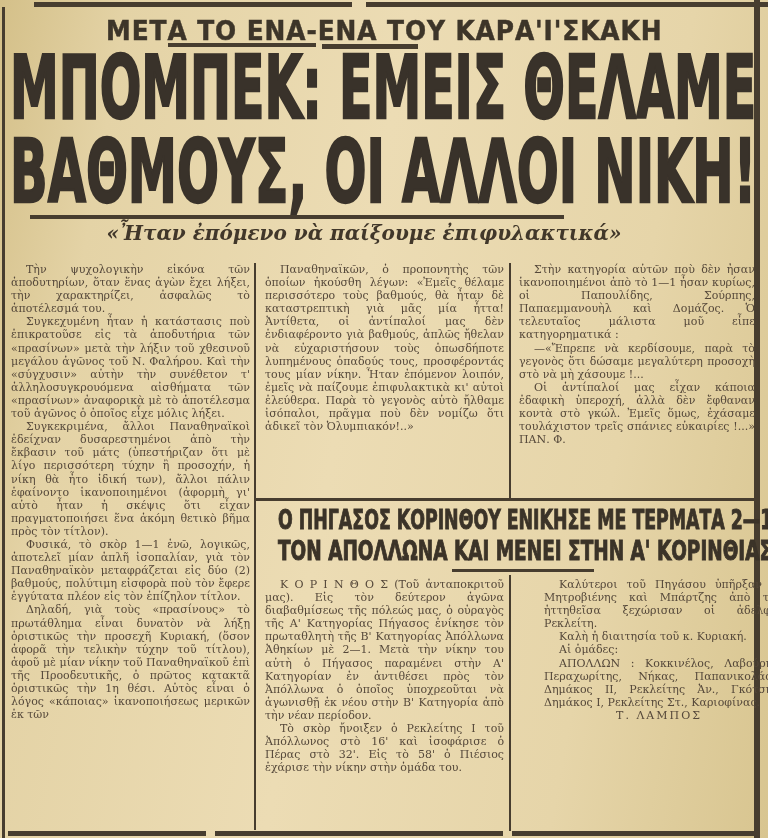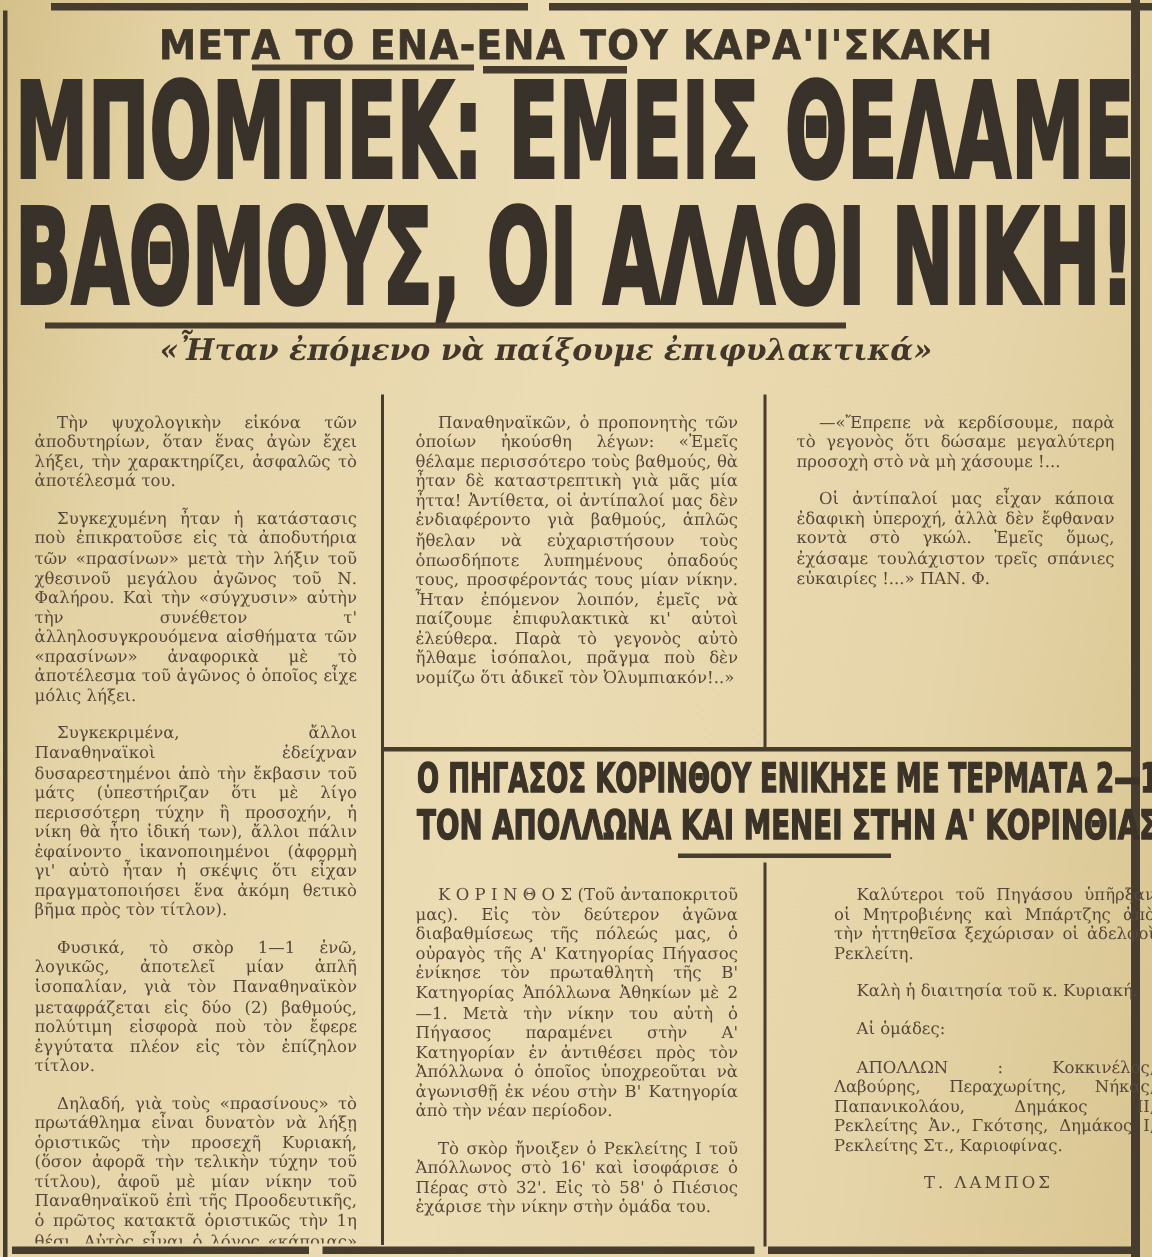--- a/index.html
+++ b/index.html
@@ -11,21 +11,21 @@
   [data-fit]{display:inline-block;white-space:nowrap;transform-origin:0 50%}
   #kicker{position:absolute;top:15px;left:106px;width:556px;font-size:27px;font-weight:bold;
     color:#3d3529;-webkit-text-stroke:.5px #3d3529;letter-spacing:1px}
   .hl{position:absolute;left:10px;width:746px;font-size:88px;font-weight:bold;line-height:1;
     color:#39322a;-webkit-text-stroke:2.5px #39322a}
   #hl1{top:44px}
   #hl2{top:128px}
   #subhead{position:absolute;top:221px;left:0;width:728px;text-align:center;font-weight:bold;
     font-style:italic;font-size:20px;color:#41372a}
   .col{position:absolute;top:263px;text-align:justify;font-size:11px;line-height:13.1px;overflow:hidden}
-  .col p{margin:12px;text-indent:15px}
+  .col p{margin:0;text-indent:15px}
   #col1{left:11px;width:239px;height:566px}
   #col2{left:265px;width:239px;height:234px}
   #col3{left:519px;width:236px;height:234px}
   #a2col1{left:265px;top:578px;width:239px;height:252px}
   #a2col2{left:544px;top:578px;width:238px;height:252px}
   #a2head{position:absolute;left:278px;top:504px;width:494px;font-weight:bold;font-size:27px;
     line-height:31px;color:#3b3328;-webkit-text-stroke:1px #3b3328}
   .byline{text-align:center;text-indent:0 !important;letter-spacing:2px;padding-right:8px}
 </style>
 </head>
@@ -63,20 +63,21 @@
     <p>Συγκεκριμένα, ἄλλοι Παναθηναϊκοὶ ἐδείχναν δυσαρεστημένοι ἀπὸ τὴν ἔκβασιν τοῦ μάτς (ὑπεστήριζαν ὅτι μὲ λίγο περισσότερη τύχην ἢ προσοχήν, ἡ νίκη θὰ ἦτο ἰδική των), ἄλλοι πάλιν ἐφαίνοντο ἱκανοποιημένοι (ἀφορμὴ γι' αὐτὸ ἦταν ἡ σκέψις ὅτι εἶχαν πραγματοποιήσει ἕνα ἀκόμη θετικὸ βῆμα πρὸς τὸν τίτλον).</p>
     <p>Φυσικά, τὸ σκὸρ 1—1 ἐνῶ, λογικῶς, ἀποτελεῖ μίαν ἁπλῆ ἰσοπαλίαν, γιὰ τὸν Παναθηναϊκὸν μεταφράζεται εἰς δύο (2) βαθμούς, πολύτιμη εἰσφορὰ ποὺ τὸν ἔφερε ἐγγύτατα πλέον εἰς τὸν ἐπίζηλον τίτλον.</p>
     <p>Δηλαδή, γιὰ τοὺς «πρασίνους» τὸ πρωτάθλημα εἶναι δυνατὸν νὰ λήξῃ ὁριστικῶς τὴν προσεχῆ Κυριακή, (ὅσον ἀφορᾶ τὴν τελικὴν τύχην τοῦ τίτλου), ἀφοῦ μὲ μίαν νίκην τοῦ Παναθηναϊκοῦ ἐπὶ τῆς Προοδευτικῆς, ὁ πρῶτος κατακτᾶ ὁριστικῶς τὴν 1η θέσι. Αὐτὸς εἶναι ὁ λόγος «κάποιας» ἱκανοποιήσεως μερικῶν ἐκ τῶν</p>
   </div>
   <div class="rule" style="left:254px;top:263px;width:2px;height:567px"></div>
   <div id="col2" class="col">
     <p>Παναθηναϊκῶν, ὁ προπονητὴς τῶν ὁποίων ἠκούσθη λέγων: «Ἐμεῖς θέλαμε περισσότερο τοὺς βαθμούς, θὰ ἦταν δὲ καταστρεπτικὴ γιὰ μᾶς μία ἧττα! Ἀντίθετα, οἱ ἀντίπαλοί μας δὲν ἐνδιαφέροντο γιὰ βαθμούς, ἁπλῶς ἤθελαν νὰ εὐχαριστήσουν τοὺς ὁπωσδήποτε λυπημένους ὀπαδούς τους, προσφέροντάς τους μίαν νίκην. Ἦταν ἐπόμενον λοιπόν, ἐμεῖς νὰ παίζουμε ἐπιφυλακτικὰ κι' αὐτοὶ ἐλεύθερα. Παρὰ τὸ γεγονὸς αὐτὸ ἤλθαμε ἰσόπαλοι, πρᾶγμα ποὺ δὲν νομίζω ὅτι ἀδικεῖ τὸν Ὀλυμπιακόν!..»</p>
   </div>
   <div class="rule" style="left:509px;top:263px;width:2px;height:235px"></div>
   <div id="col3" class="col">
+    <p>Στὴν κατηγορία αὐτῶν ποὺ δὲν ἦσαν ἱκανοποιημένοι ἀπὸ τὸ 1—1 ἦσαν κυρίως, οἱ Παπουλίδης, Σούρπης, Παπαεμμανουὴλ καὶ Δομάζος. Ὁ τελευταῖος μάλιστα μοῦ εἶπε κατηγορηματικά :</p>
     <p>—«Ἔπρεπε νὰ κερδίσουμε, παρὰ τὸ γεγονὸς ὅτι δώσαμε μεγαλύτερη προσοχὴ στὸ νὰ μὴ χάσουμε !...</p>
     <p>Οἱ ἀντίπαλοί μας εἶχαν κάποια ἐδαφικὴ ὑπεροχή, ἀλλὰ δὲν ἔφθαναν κοντὰ στὸ γκώλ. Ἐμεῖς ὅμως, ἐχάσαμε τουλάχιστον τρεῖς σπάνιες εὐκαιρίες !...»  ΠΑΝ. Φ.</p>
   </div>
 
   <div class="rule" style="left:256px;top:498px;width:500px;height:3px"></div>
   <div id="a2head" class="sans">
     <div>
       <span data-fit="" style="transform: scaleX(0.642393);">Ο ΠΗΓΑΣΟΣ ΚΟΡΙΝΘΟΥ ΕΝΙΚΗΣΕ ΜΕ ΤΕΡΜΑΤΑ 2—1</span>
     </div>
     <div>

